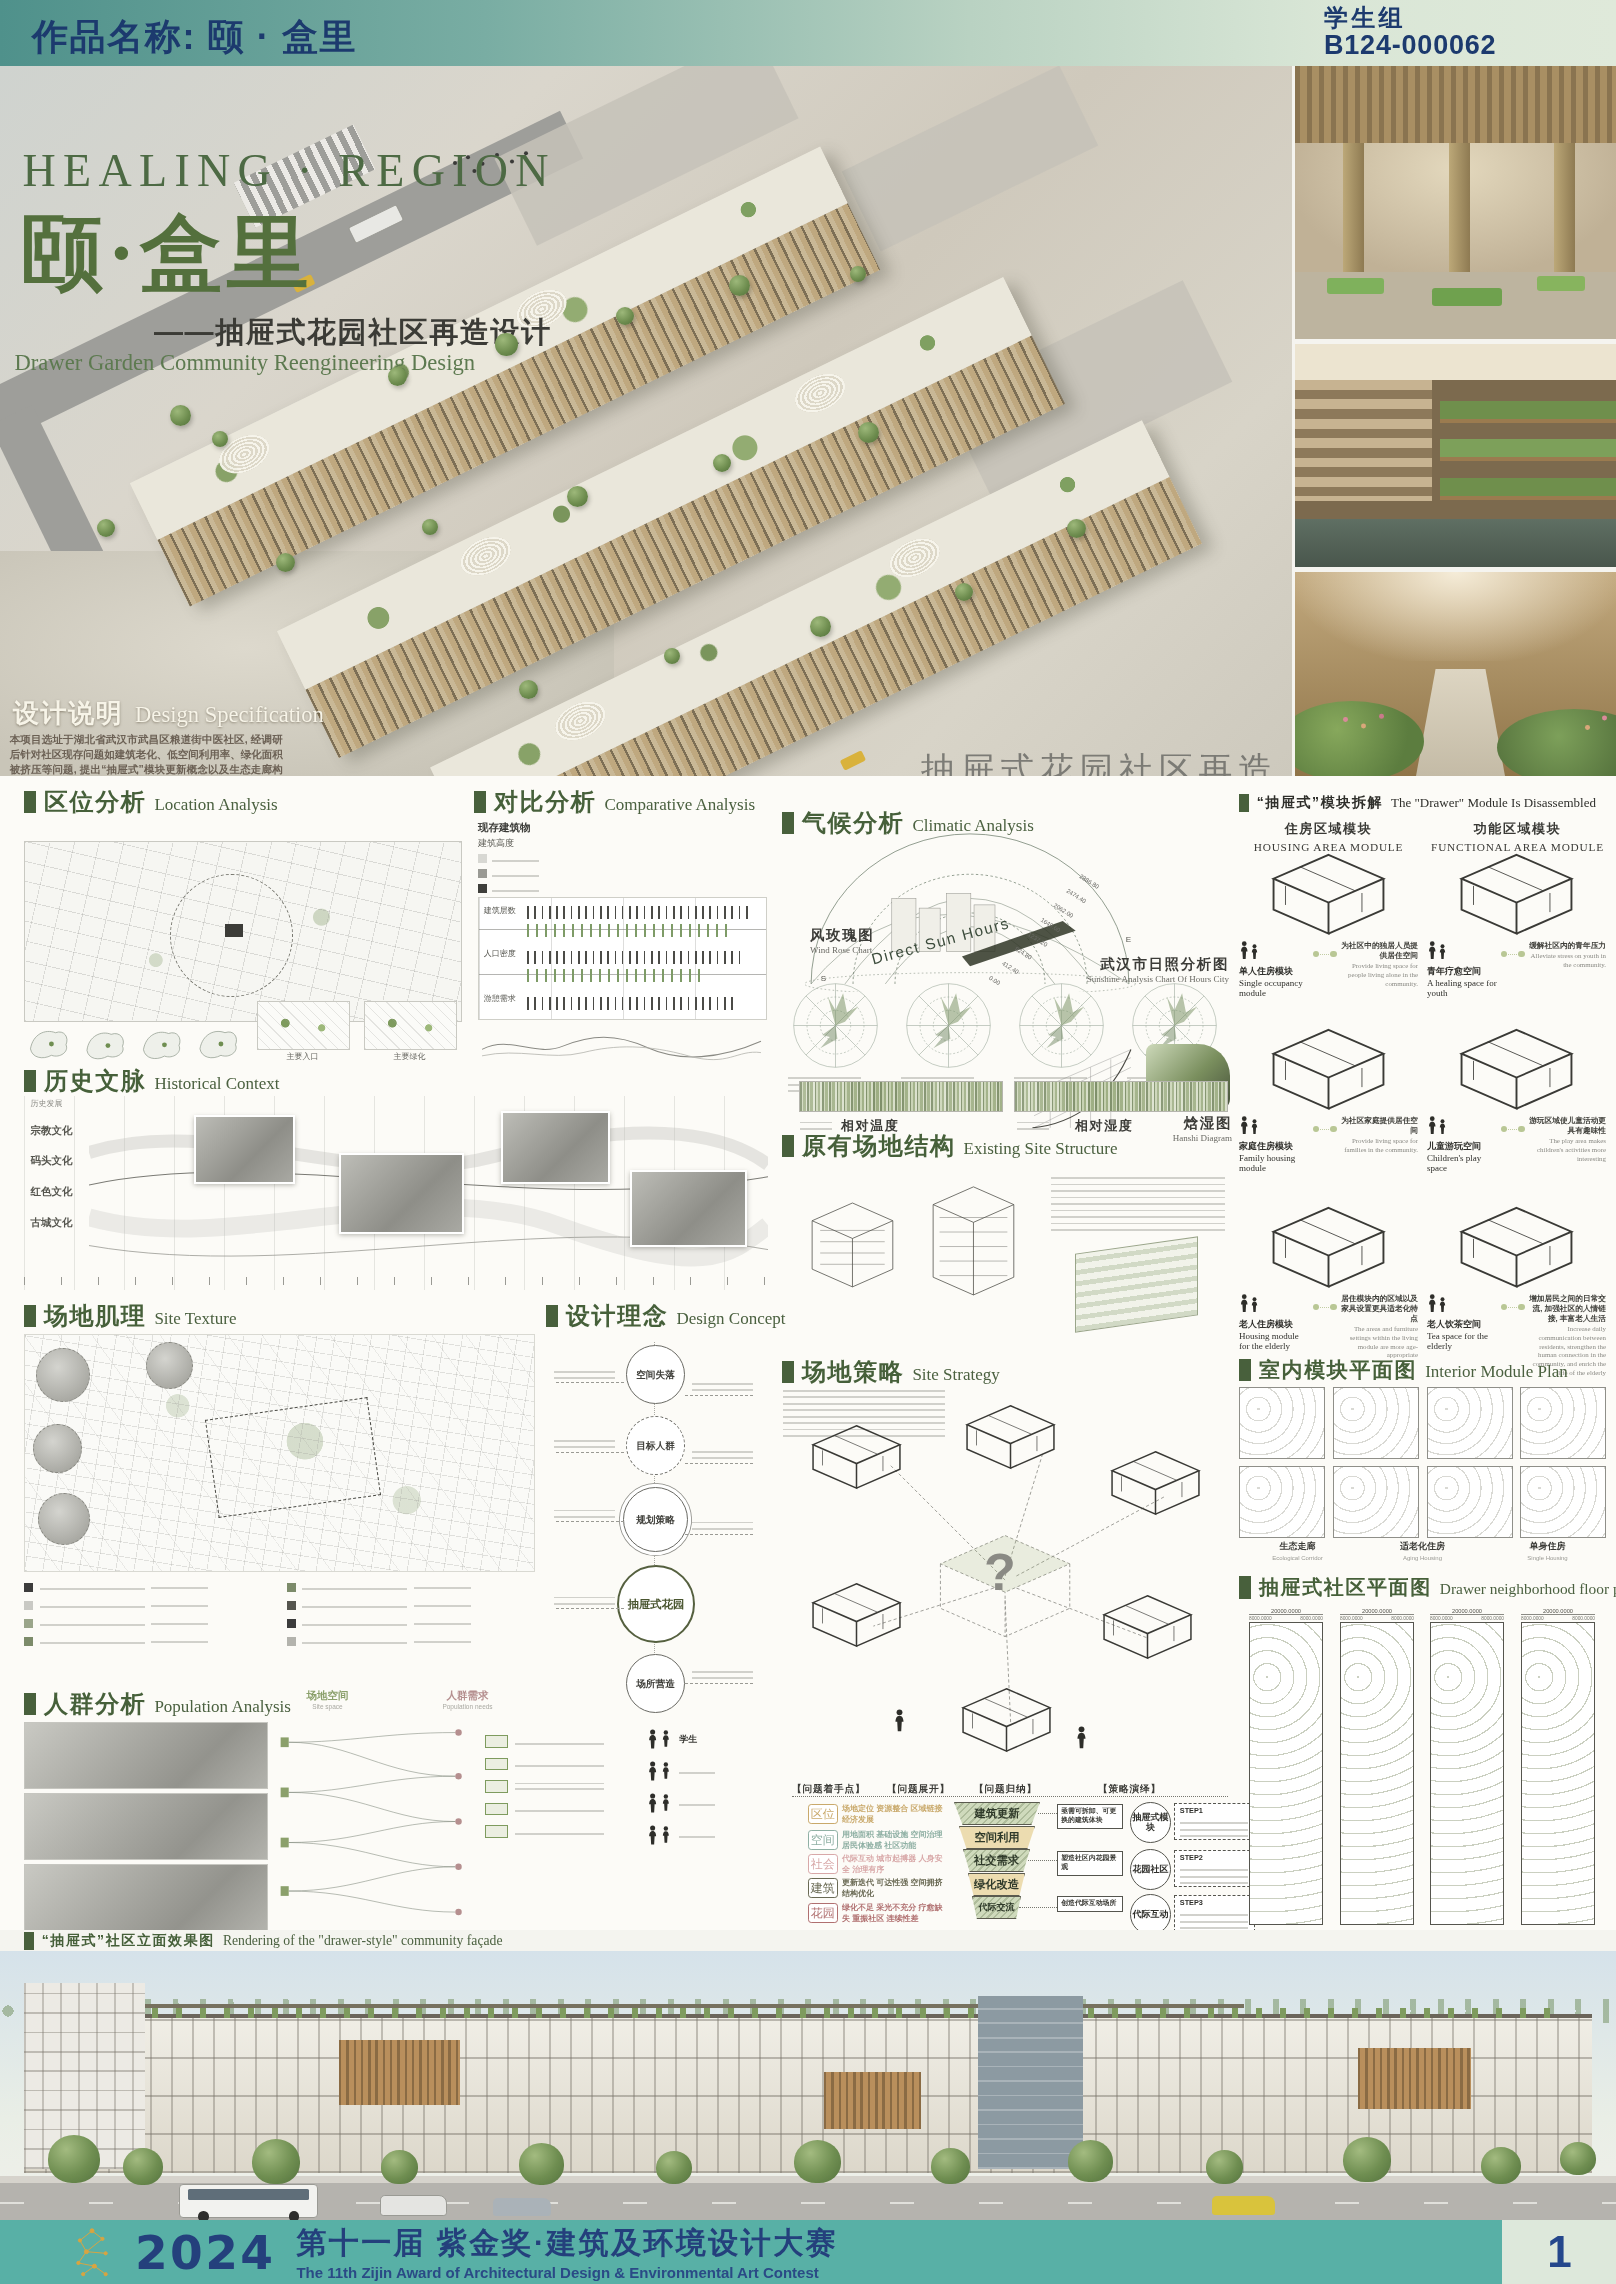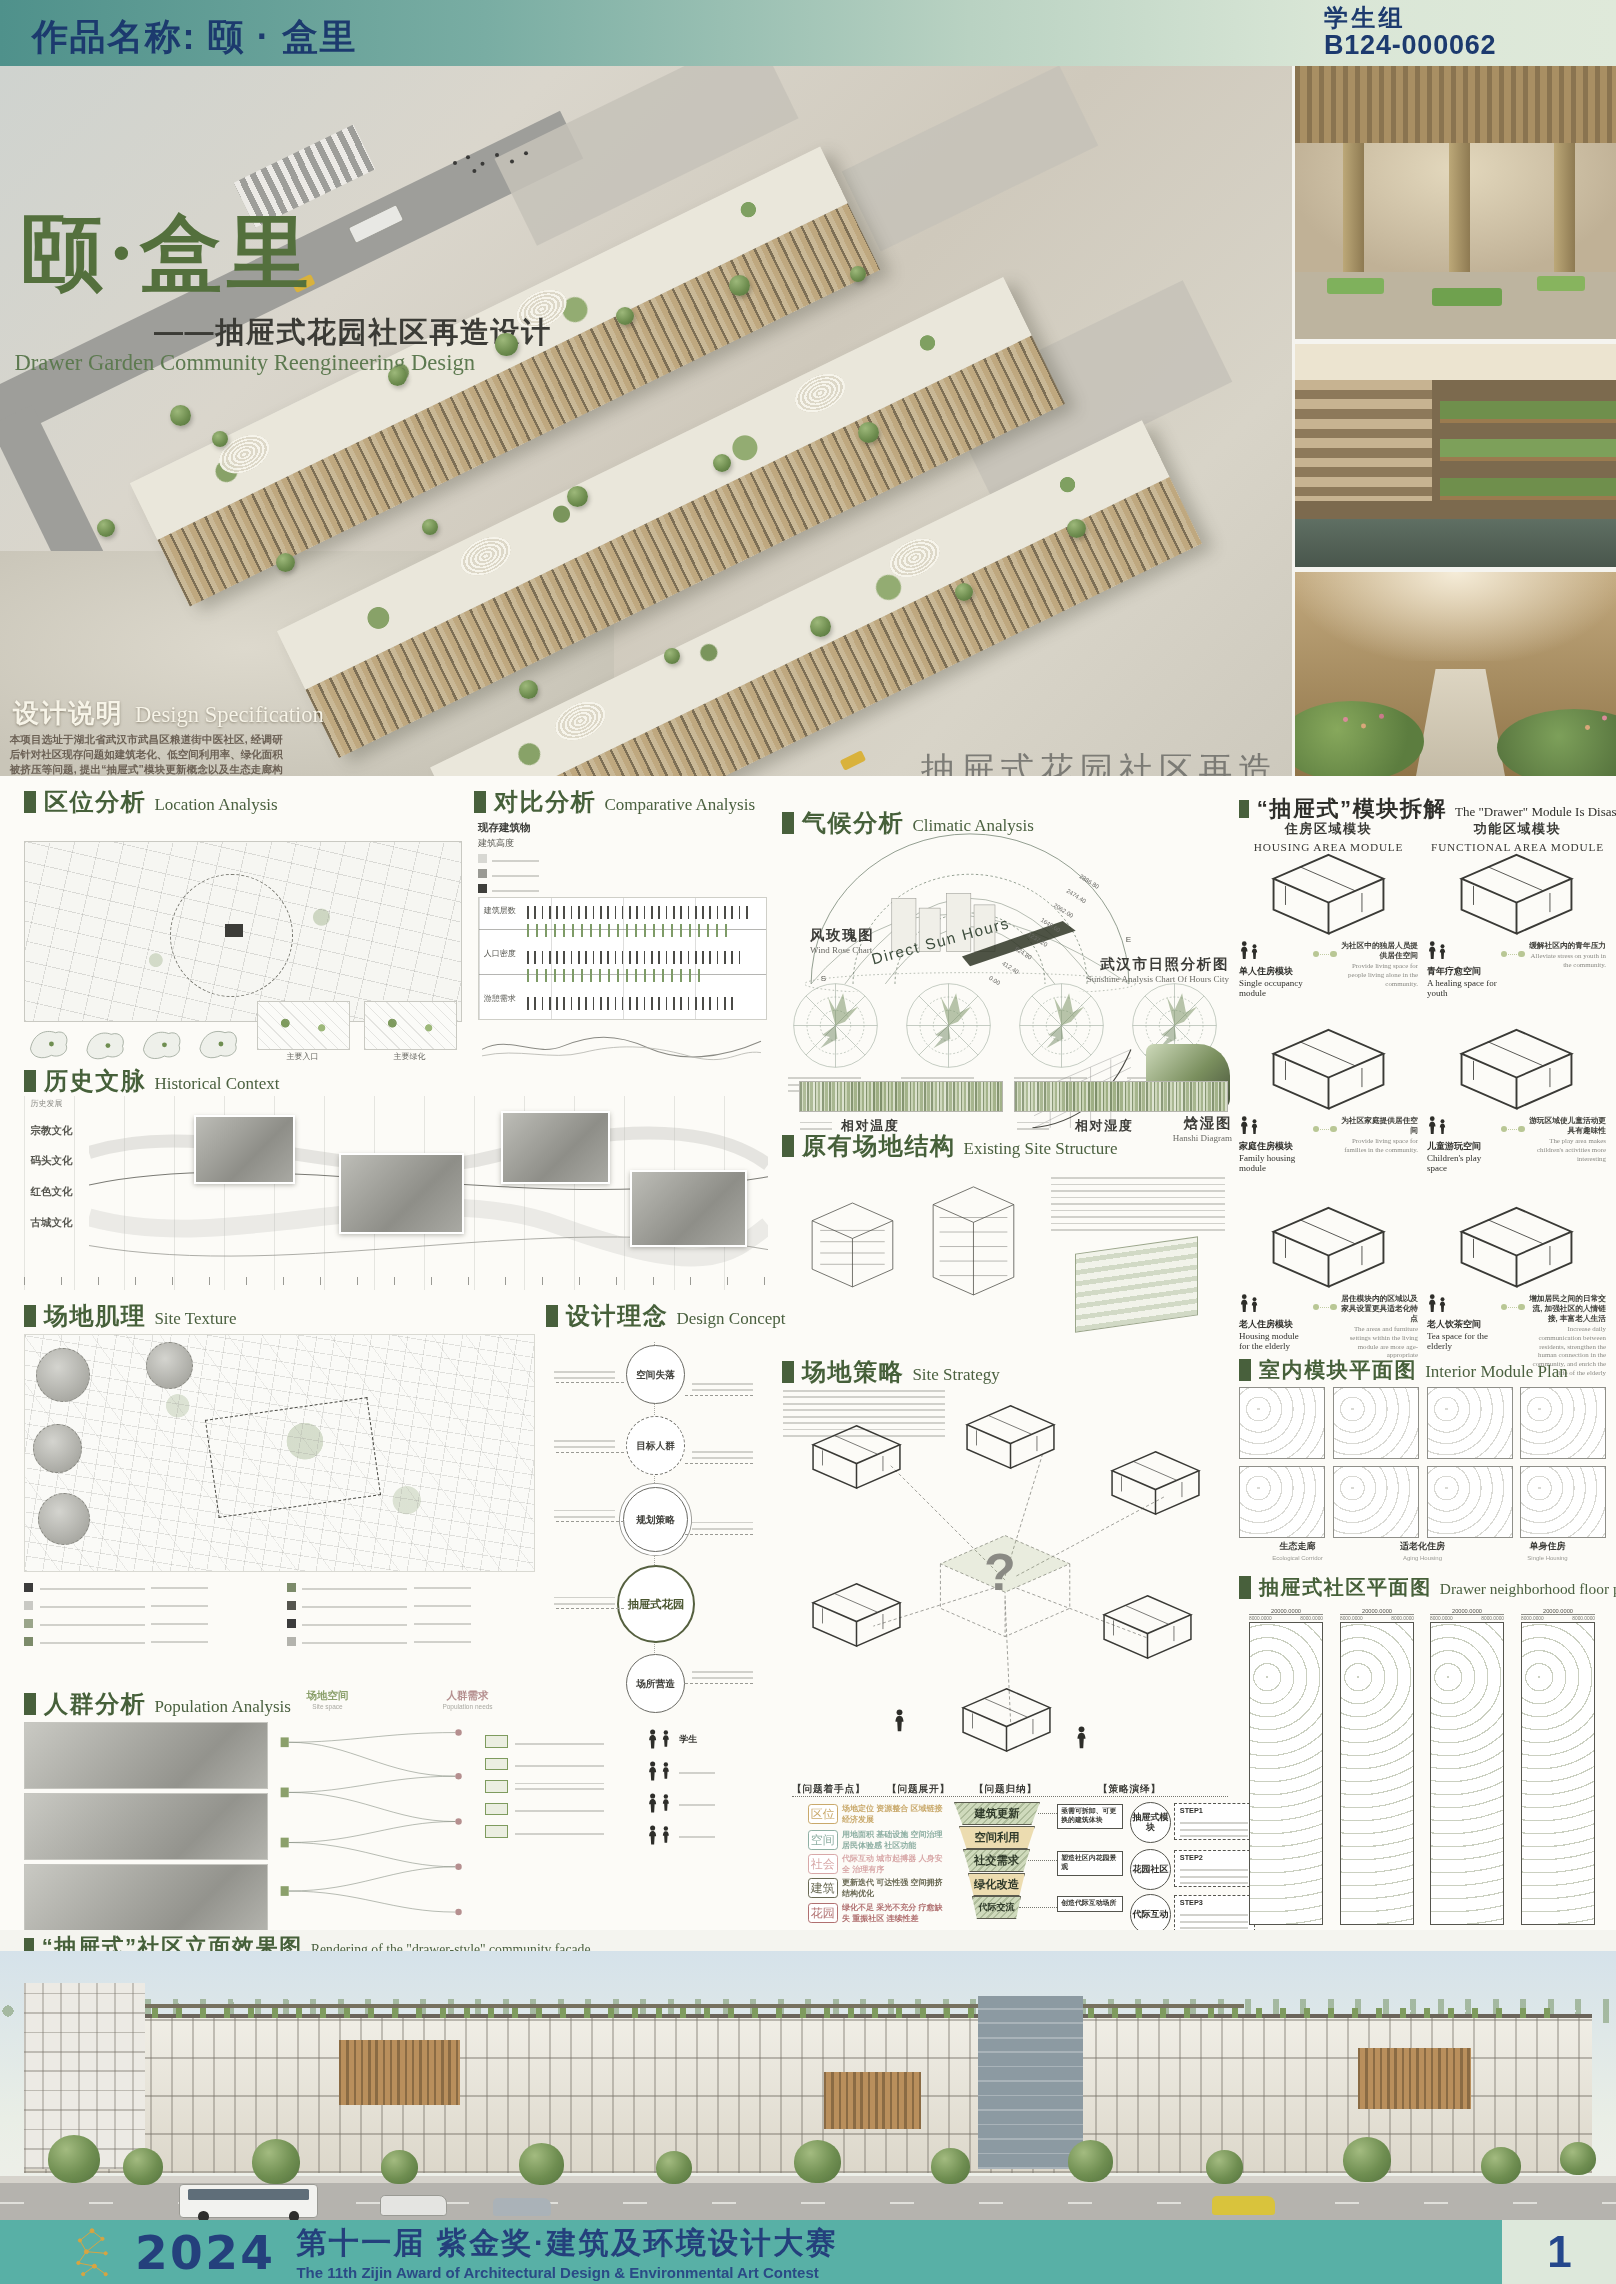--- a/index.html
+++ b/index.html
@@ -48,21 +48,21 @@
   .wm .cn{font-size:34px;letter-spacing:5.7px;color:rgba(108,108,103,.85);}
   
   .photo{position:absolute;left:1295px;width:322px;overflow:hidden;background:#b3a48b;}
   
   .an-bg{left:0;top:776px;width:1616px;height:1154px;background:#fcfbf7;}
   .sec-h{position:absolute;display:flex;align-items:baseline;gap:8px;white-space:nowrap;}
   .sec-h .sq{align-self:center;width:12px;height:22.6px;background:#48603c;}
   .sec-h .cn{font-size:24px;font-weight:bold;color:#46603a;letter-spacing:1.6px;}
   .sec-h .en{font-size:17px;color:#4b6140;font-family:"Liberation Serif",serif;}
   .sec-h.small .sq{width:9.7px;height:18px;}
-  .sec-h.small .cn{font-size:22px;}
+  .sec-h.small .cn{font-size:14px;}
   .sec-h.small .en{font-size:13px;}
   .sketch{position:absolute;background:#fff;border:0.8px solid #c9c9c2;}
   .txtlines{position:absolute;background:repeating-linear-gradient(0deg,#c6c6c0 0 1.6px,transparent 1.6px 6.5px);opacity:.8;}
   .map1{background-color:#f6f6f2;background-image:
       repeating-linear-gradient(13deg,rgba(150,150,146,.30) 0 0.8px,transparent 0.8px 19.4px),
       repeating-linear-gradient(103deg,rgba(150,150,146,.30) 0 0.8px,transparent 0.8px 24px),
       radial-gradient(circle at 68% 42%,rgba(130,155,105,.35) 0 8px,transparent 9px),
       radial-gradient(circle at 30% 66%,rgba(130,155,105,.3) 0 6.5px,transparent 7.3px);}
   .ring{position:absolute;border:1.2px dashed #77776f;border-radius:50%;}
   .sitebit{position:absolute;background:#3c3c38;}
@@ -233,20 +233,21 @@
     <div class="slab" style="left:420px;top:521px;width:792px;height:137px;">
       <div class="roof"></div>
       <div class="face"></div>
       <div class="roofdisc" style="left:129px;"></div>
       <div class="roofdisc" style="left:501px;"></div>
     </div>
     <div class="veh" style="left:349px;top:149px;width:52px;height:16px;background:#e8e8e4;border:0.8px solid #9a9a94;"></div>
     <div class="veh" style="left:293px;top:212px;width:21px;height:10.5px;background:#d9b23c;"></div>
     <div class="veh" style="left:841px;top:689px;width:24px;height:11.3px;background:#d9b23c;"></div>
 
+    <div class="h-title-en abs">HEALING · REGION</div>
     <div class="h-title-cn abs">颐·盒里</div>
     <div class="h-sub-cn abs">——抽屉式花园社区再造设计</div>
     <div class="h-sub-en abs">Drawer Garden Community Reengineering Design</div>
     <div class="spec-title abs">
       <span class="cn">设计说明</span>
       <span class="en">Design Specification</span>
     </div>
     <div class="spec-body abs">
       <p>本项目选址于湖北省武汉市武昌区粮道街中医社区, 经调研后针对社区现存问题如建筑老化、低空间利用率、绿化面积被挤压等问题, 提出“抽屉式”模块更新概念以及生态走廊构想, 旨在针对不同人群构建不同抽屉式模块, 置入社区建筑体块中, 搭配起重机和滑轨实现建筑更新迭代, 有效解决建筑老化, 更新周期长等问题; 生态走廊构想是充分保障空间利用率的同时缓解了绿化面积被挤压问题, 让社区居民能够在此慢下来, 发挥自然疗愈功能; 生态走廊配合连桥在串联社区的同时保障了抽屉式社区模块的私密性及互动性。</p>
 

